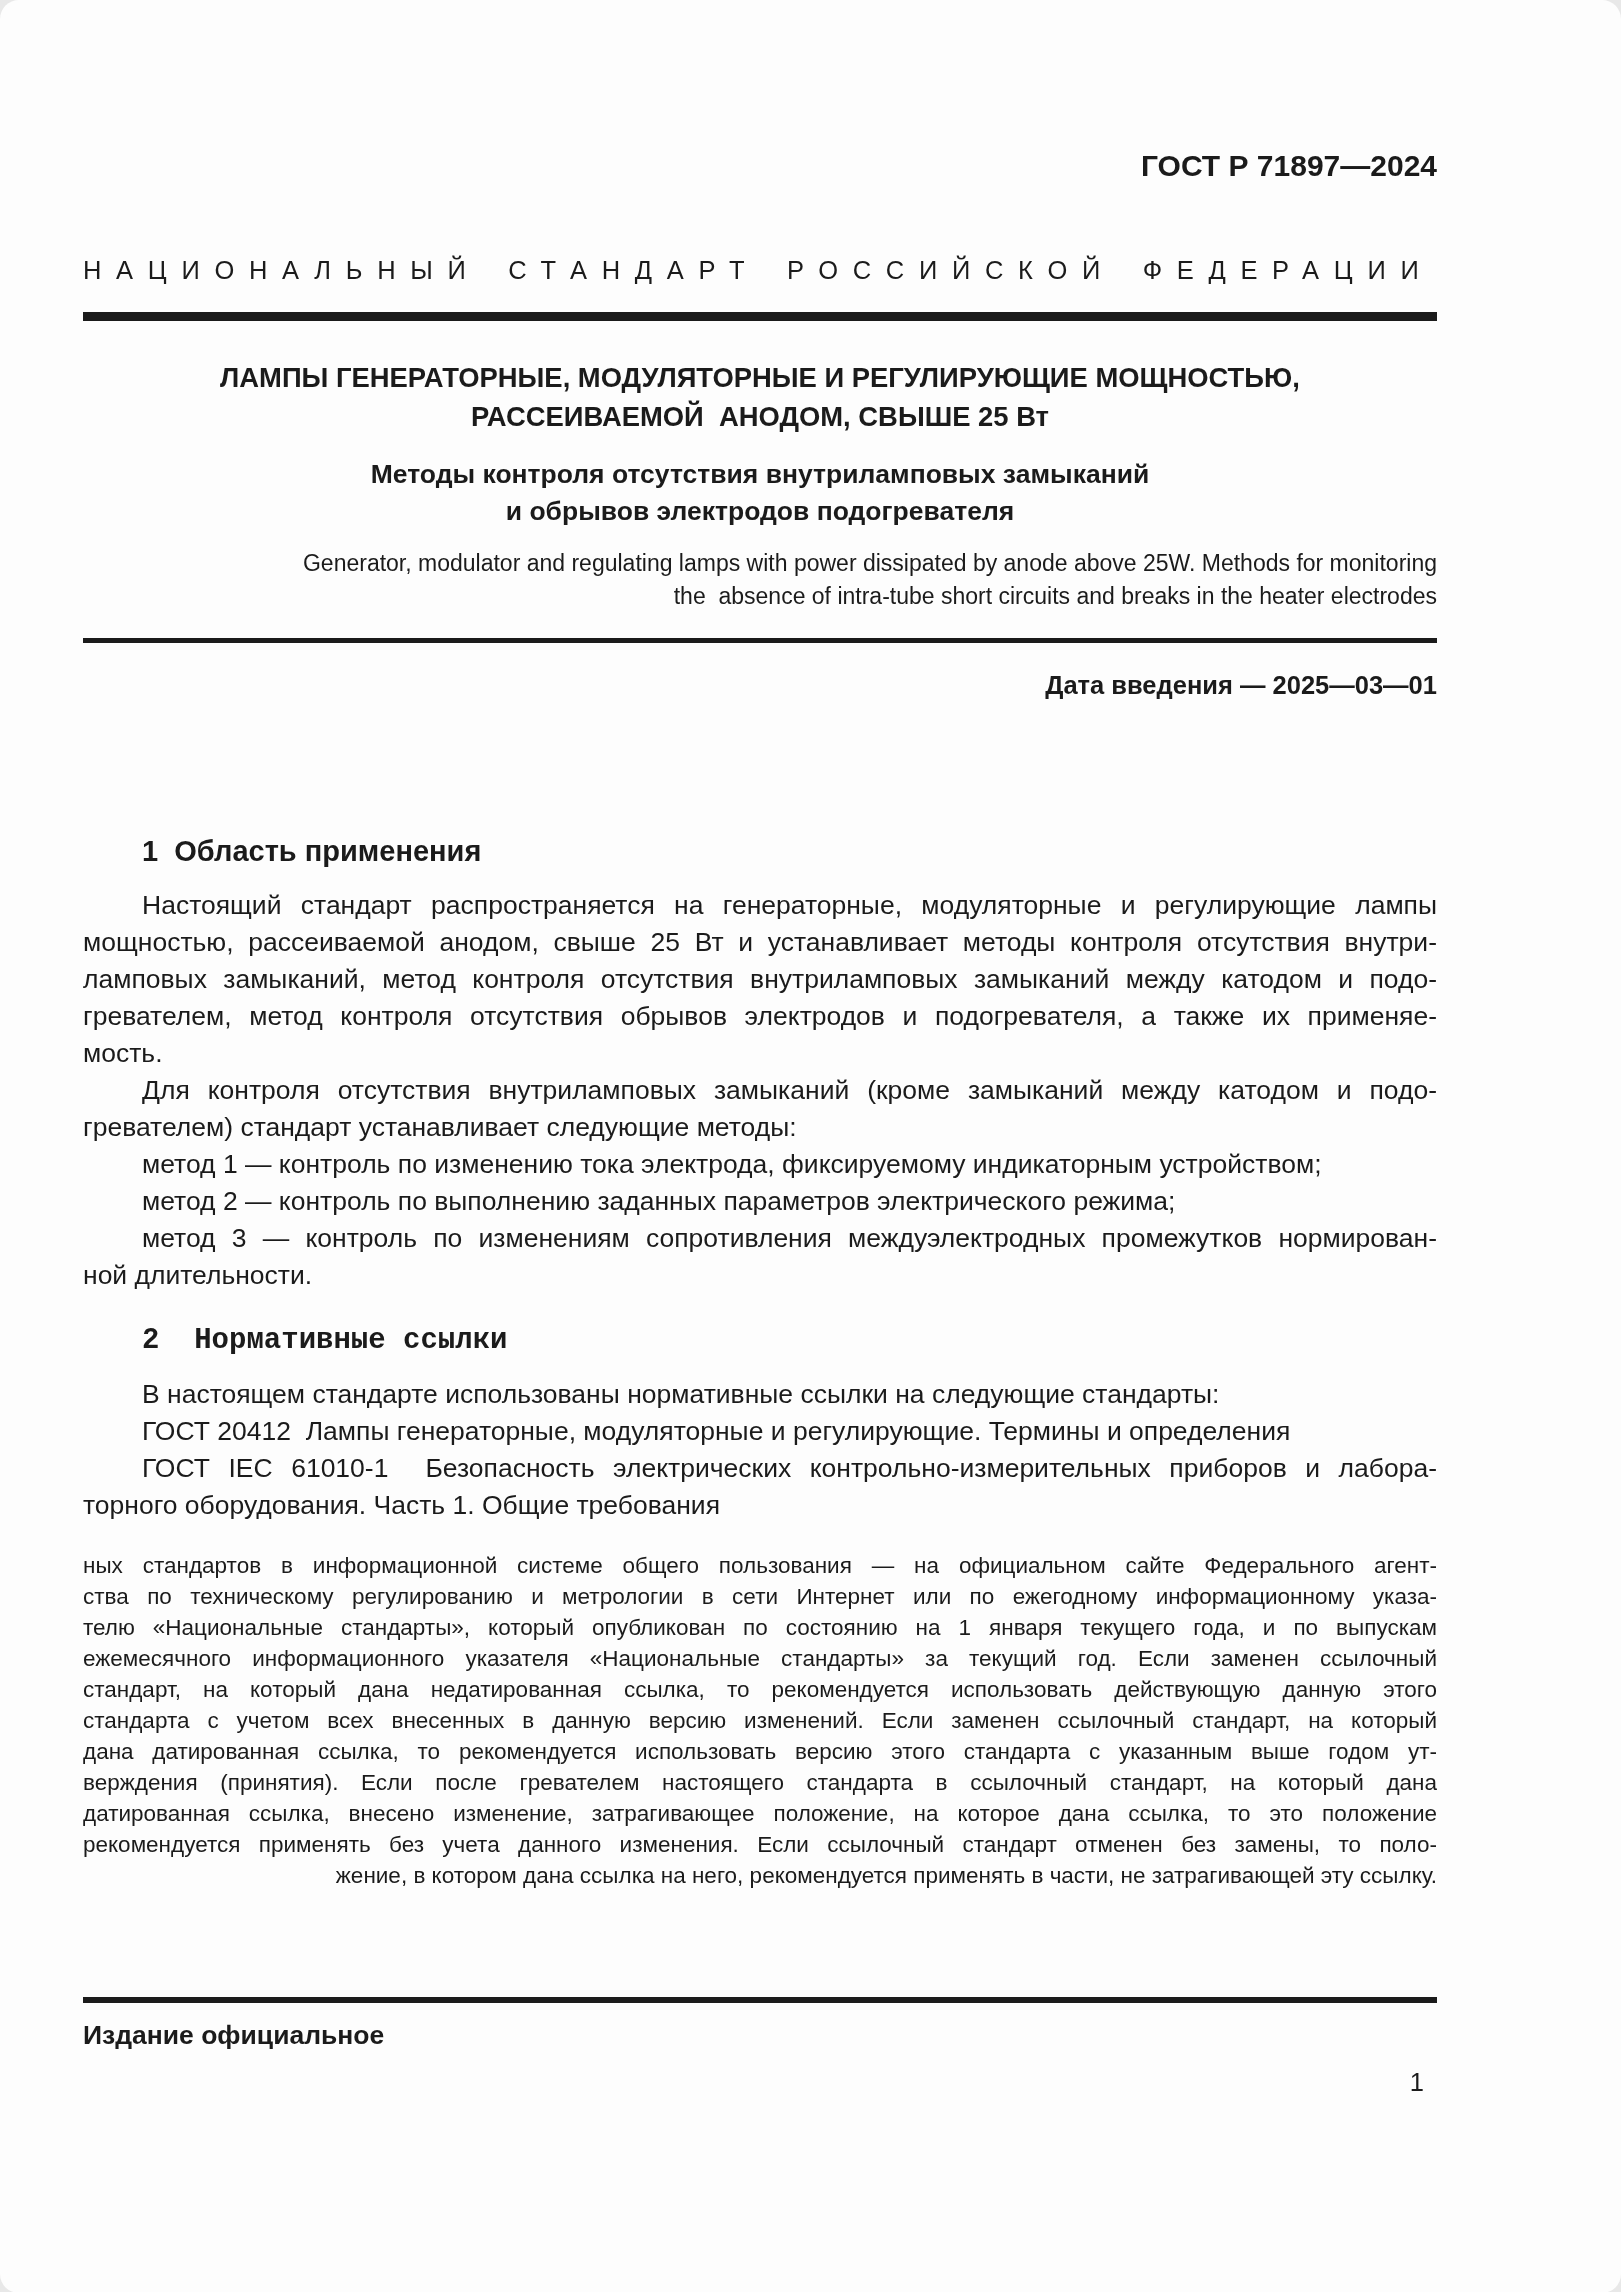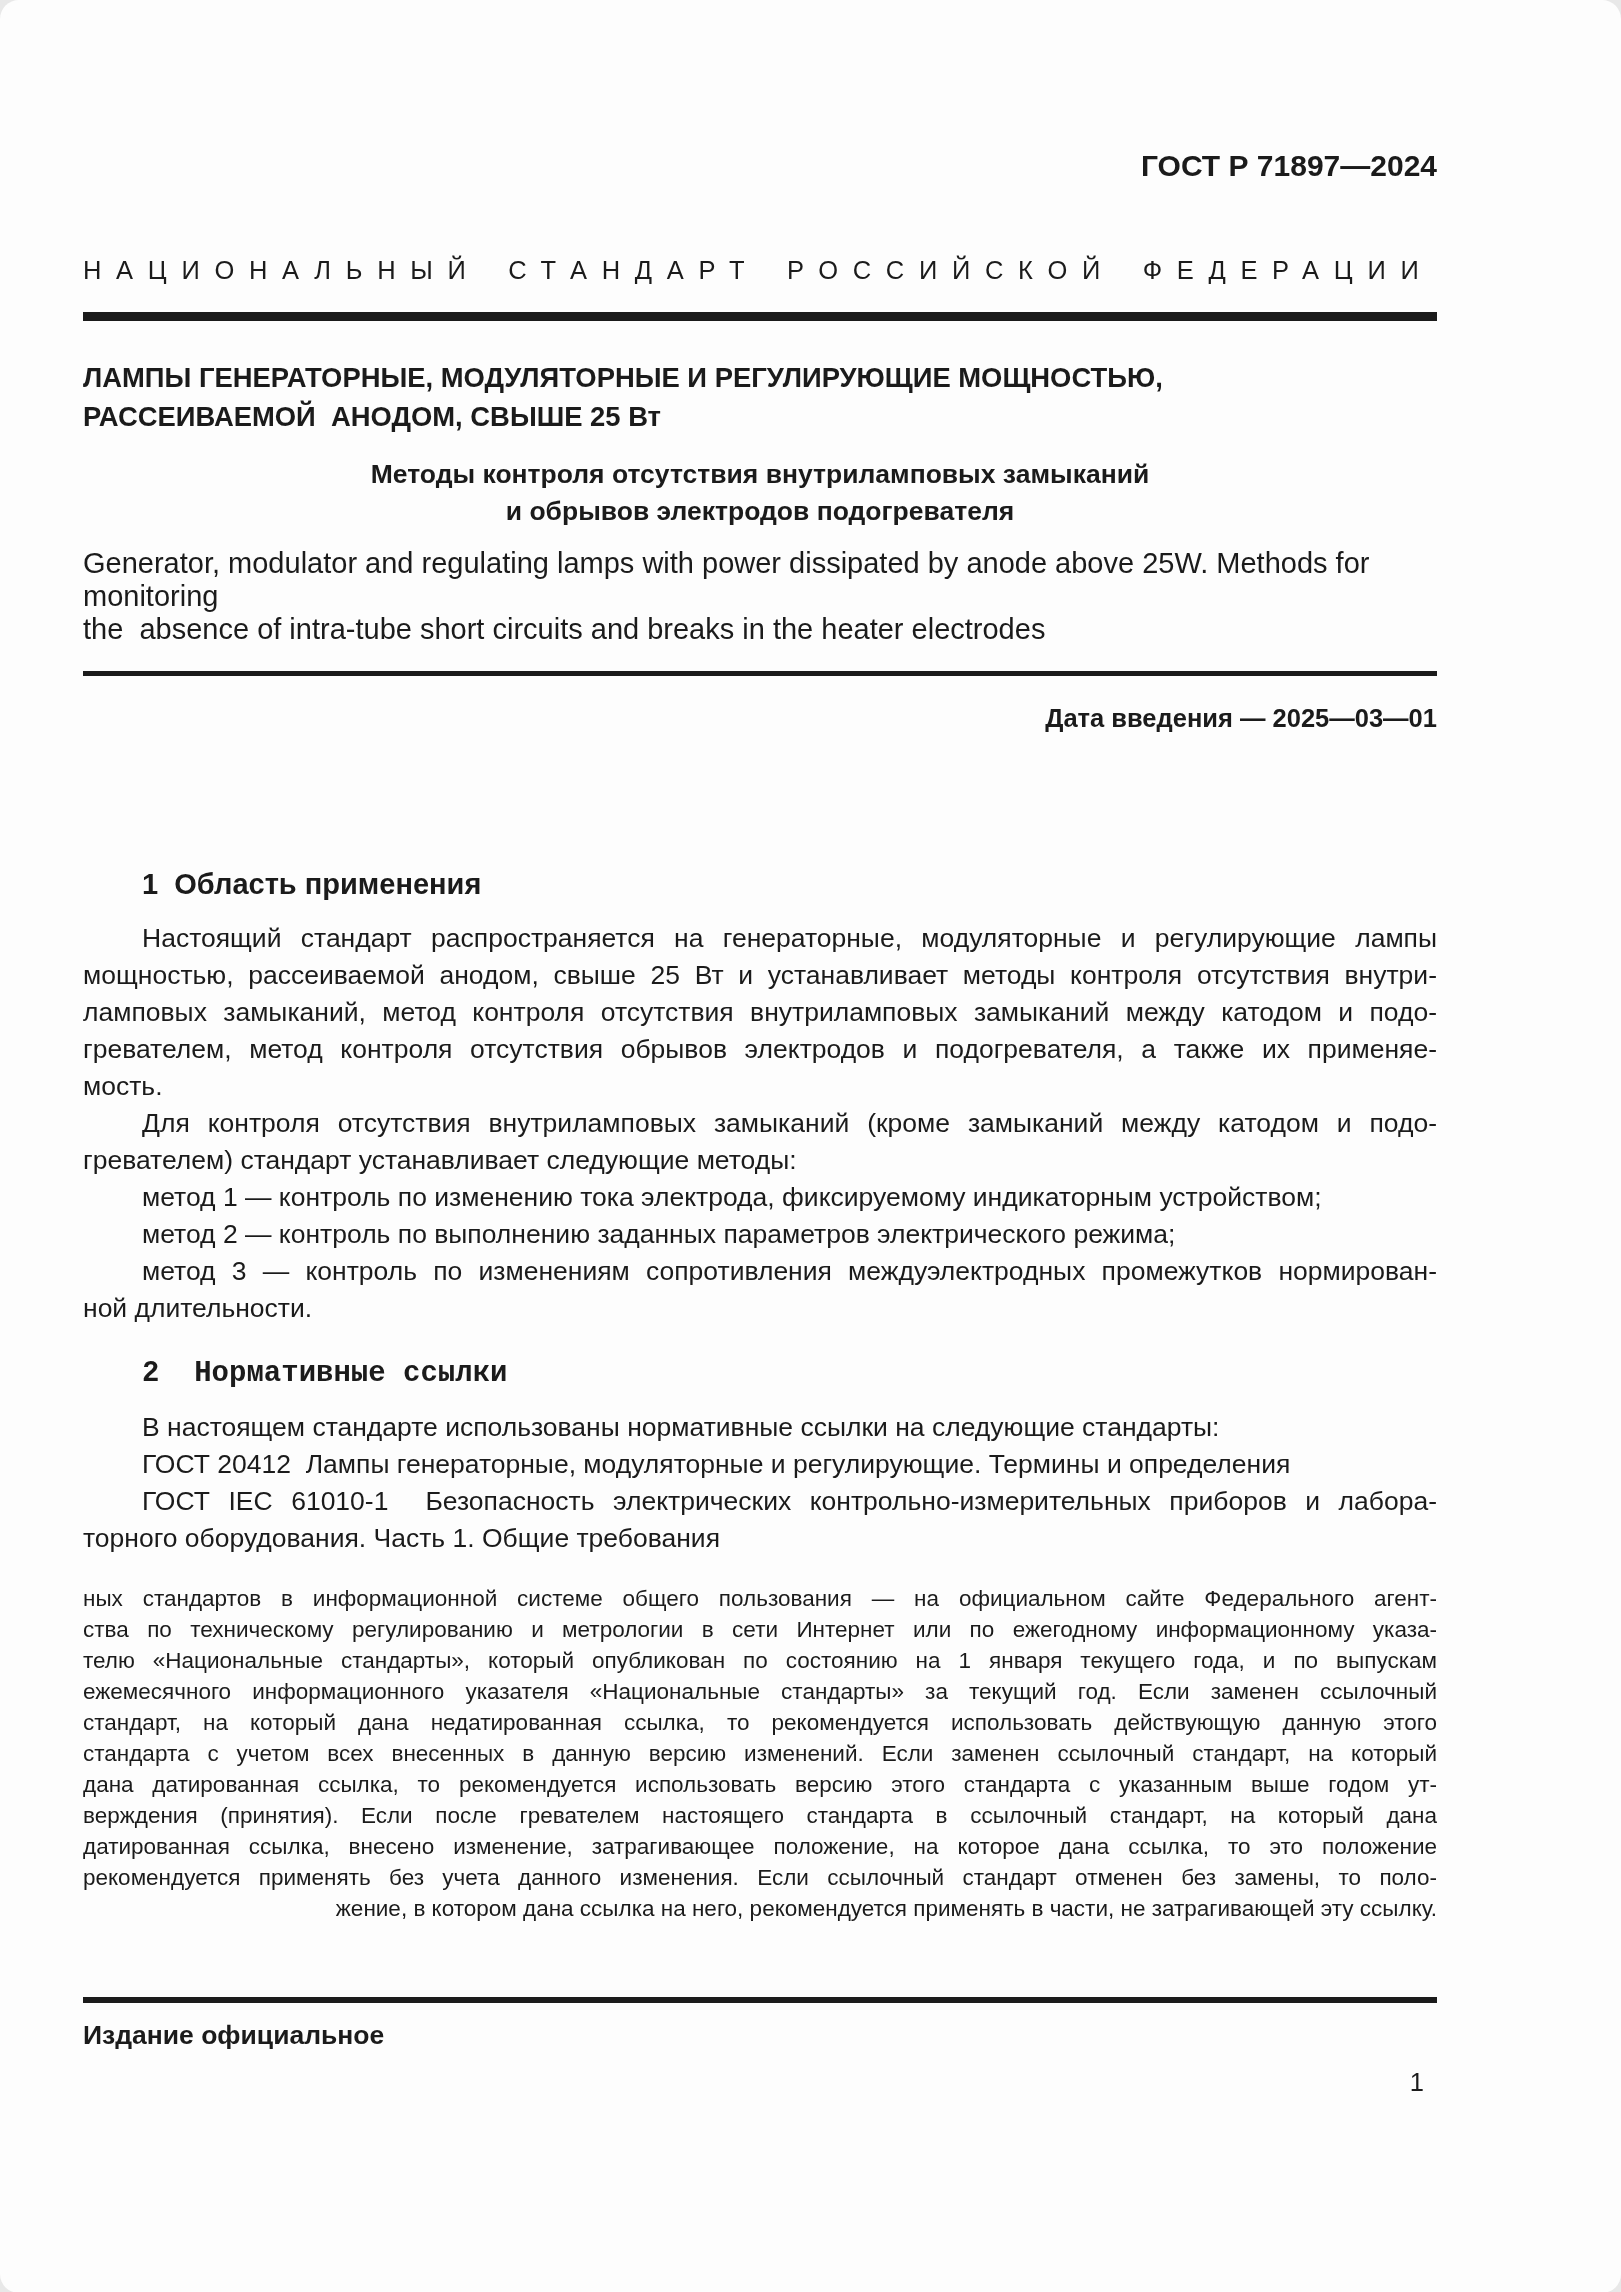--- a/index.html
+++ b/index.html
@@ -14,23 +14,23 @@
     color:#1b1b1b;
     overflow:hidden;
     border-radius:19px;
   }
   .docnum   { font-size:30px; font-weight:bold; text-align:right; line-height:33px; }
   .stdtype  { margin-top:73px; font-size:25.5px; line-height:31px;
               letter-spacing:14.7px; word-spacing:5.9px; white-space:nowrap; }
   .rule     { background:#1b1b1b; }
   .rule-thick { height:9.8px; margin-top:25.5px; }
   .rule-thin  { height:4.9px;  margin-top:24.5px; }
-  .title-ru    { margin-top:37px; font-weight:bold; font-size:27.4px; line-height:39px; }
+  .title-ru    { margin-top:37px; text-align:center; font-weight:bold; font-size:27.4px; line-height:39px; }
   .subtitle-ru { margin-top:19.6px; text-align:center; font-weight:bold; font-size:26.5px; line-height:37px; }
-  .title-en    { margin-top:17.6px; text-align:left; font-size:29px; line-height:33px; }
+  .title-en    { margin-top:17.6px; text-align:right; font-size:23px; line-height:33px; }
   .intro-date  { margin-top:27.4px; text-align:right; font-weight:bold; font-size:25.5px; line-height:31px; }
   .sec-heading { font-weight:bold; font-size:29px; line-height:39px; padding-left:59px; }
   #sec1-heading { margin-top:131px; margin-bottom:15.7px; }
   #sec2-heading { margin-top:27.4px;  margin-bottom:15.7px;font-family:Liberation Mono, monospace; }
   .ln  { font-size:26.5px; line-height:37px; }
   .ln.j   { text-align:justify; text-align-last:justify; }
   .ln.ind { padding-left:59px; }
   .note { margin-top:25.5px; }
   .note .ln { font-size:22.5px; line-height:31px;text-align:right; }
   .rule-footer { position:absolute; left:83px; right:184px; top:1997px; height:5.9px; background:#1b1b1b; }

